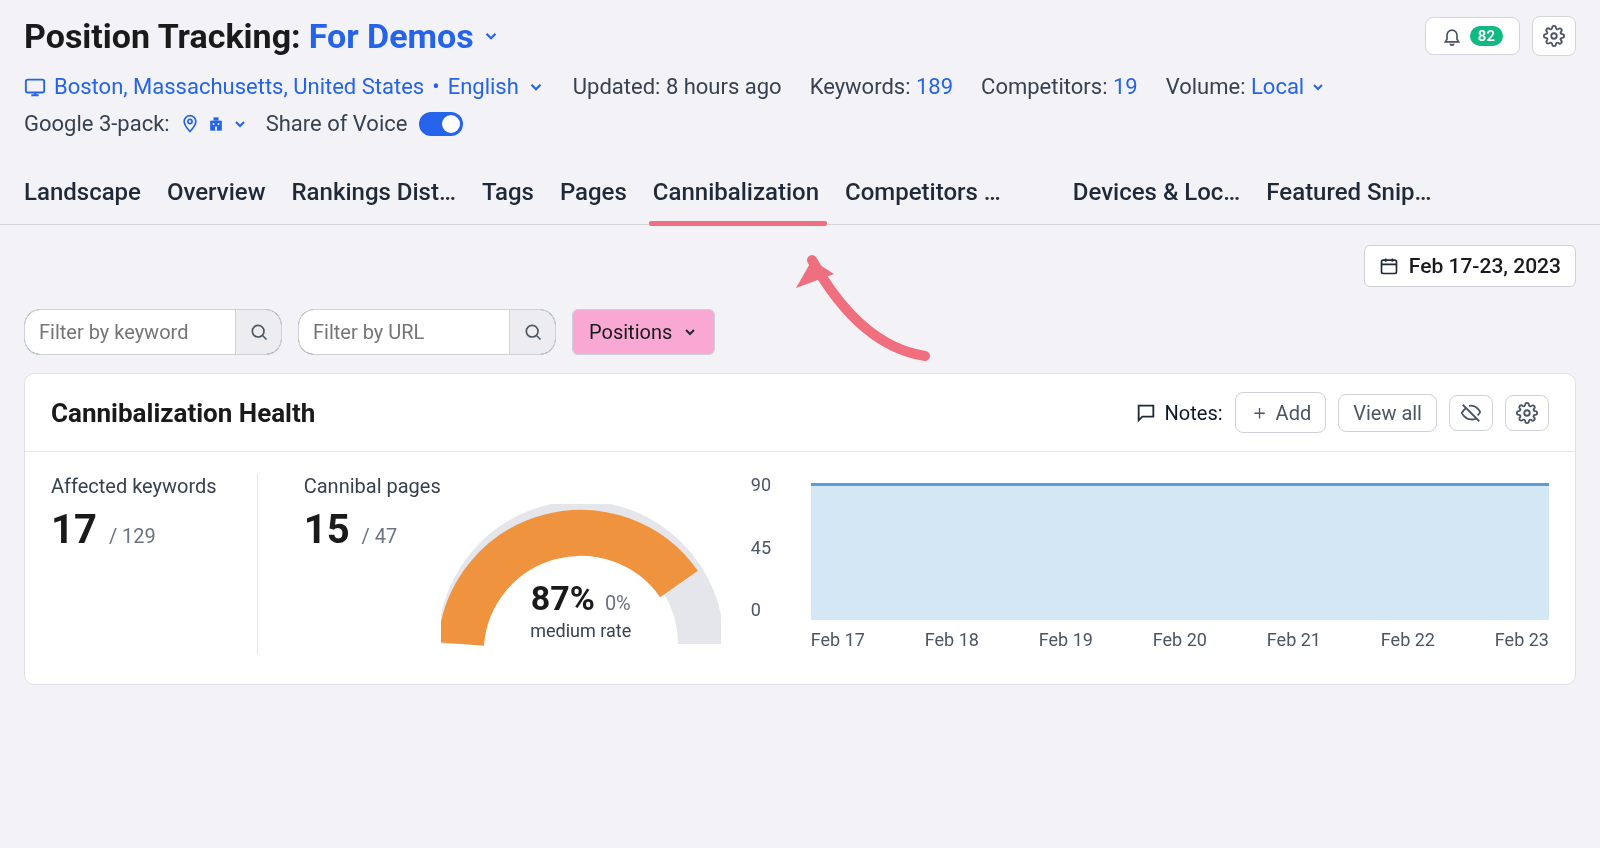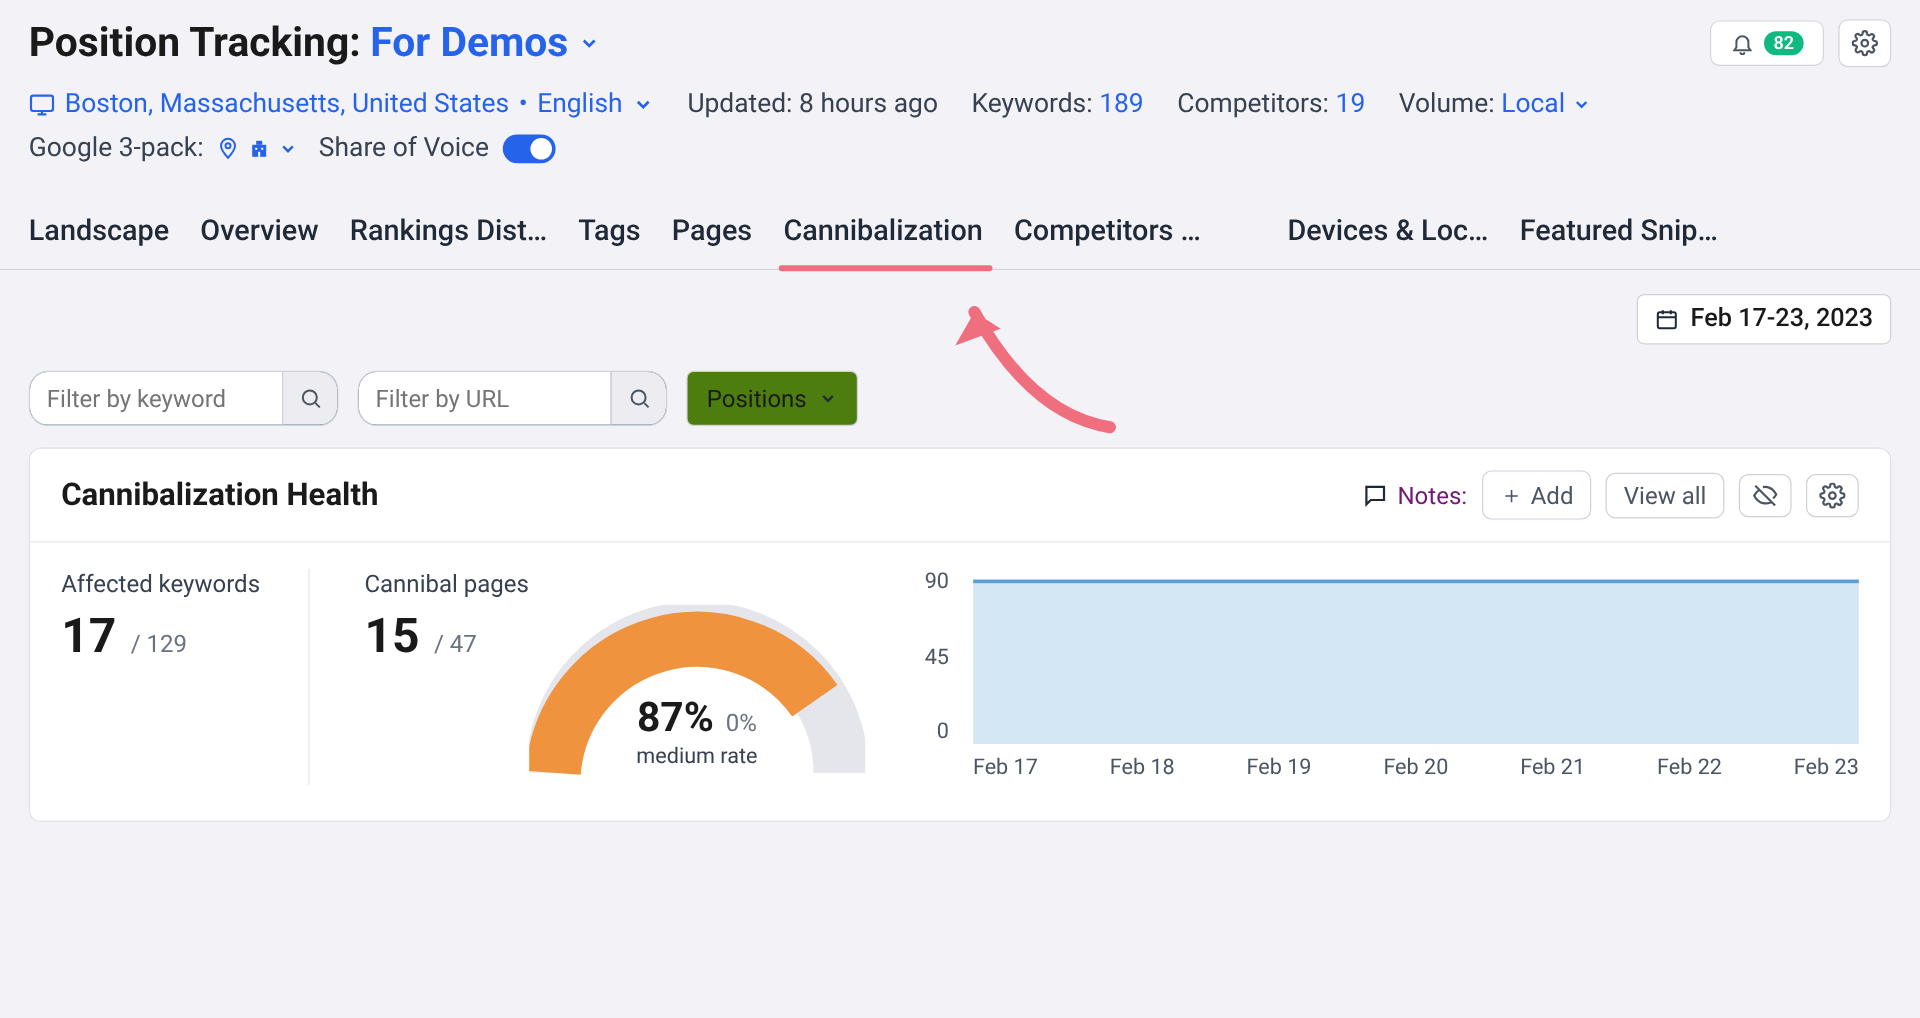--- a/index.html
+++ b/index.html
@@ -37,51 +37,51 @@
   .tab { padding: 14px 0 18px 0; white-space:nowrap; cursor:pointer; position:relative; }
   .tab.active::after { content:""; position:absolute; left:-4px; right:-8px; bottom:-2px; height:5px; background:#ef6f7e; border-radius:2px; }
   .tab.spacer { flex: 0 0 20px; cursor:default; }
 
   
   .toolbar { display:flex; align-items:center; justify-content:space-between; padding: 22px 24px 0 24px; }
   .filters { display:flex; align-items:center; gap: 16px; }
   .search-combo { display:flex; border:1px solid #d0d0d8; border-radius:16px; overflow:hidden; background:#0c4a6e; }
   .search-combo input { border:none; padding:10px 14px; font-size:20px; width: 210px; outline:none; }
   .search-combo .sbtn { background:#ececf1; border-left:1px solid #d0d0d8; width:46px; display:flex; align-items:center; justify-content:center; cursor:pointer; }
-  .dd-btn { background:#4d7c0f; border:1px solid #d0d0d8; border-radius:6px; padding:10px 16px; font-size:20px; display:flex; align-items:center; gap:10px; cursor:pointer; }
+  .dd-btn { background:#f9a8d4; border:1px solid #d0d0d8; border-radius:6px; padding:10px 16px; font-size:20px; display:flex; align-items:center; gap:10px; cursor:pointer; }
   .date-btn { background:#fff; border:1px solid #d0d0d8; border-radius:6px; padding:8px 14px; font-size:21px; display:flex; align-items:center; gap:10px; cursor:pointer; font-weight:500;}
 
   
   .annot-arrow { position:absolute; left: 790px; top: 226px; pointer-events:none; }
 
   
   .card { margin: 18px 24px 0 24px; background:#fff; border:1px solid #e0e0e8; border-radius:10px; }
   .card-head { display:flex; align-items:center; justify-content:space-between; padding:18px 26px; border-bottom:1px solid #e7e7ee; }
   .card-title { font-size:26px; font-weight:700; }
   .card-actions { display:flex; align-items:center; gap:12px; font-size:20px; }
-  .notes-lbl { display:flex; align-items:center; gap:8px; color:#701a75; }
+  .notes-lbl { display:flex; align-items:center; gap:8px; color:#0f172a; }
   .sm-btn { background:#fff; border:1px solid #d0d0d8; border-radius:8px; padding:6px 14px; font-size:20px; display:flex; align-items:center; gap:6px; cursor:pointer; color:#4b5563;}
   .sm-btn.icon-only { padding:6px 10px; }
 
   .card-body { display:flex; padding: 22px 26px 30px 26px; gap: 10px; }
   .stats-col { display:flex; gap: 40px; }
   .stat-block .lbl { font-size:20px; color:#374151; margin-bottom:8px; }
   .stat-block .big { font-size:40px; font-weight:700; display:inline-block; }
   .stat-block .of { font-size:20px; color:#6b7280; margin-left:8px; }
   .vline { width:1px; background:#e5e5ec; align-self:stretch; margin: 0 6px 0 0; }
 
   .gauge-wrap { margin-top: 30px; position:relative; width:280px; }
   .gauge-center { position:absolute; left:0; right:0; top:74px; text-align:center; }
   .gauge-center .pct { font-size:34px; font-weight:700; display:inline; }
   .gauge-center .delta { font-size:20px; color:#6b7280; margin-left:6px; }
   .gauge-center .sub { font-size:18px; color:#374151; margin-top:2px; }
 
   .chart-col { flex:1; padding-left: 20px; }
   .chart { position:relative; height: 170px; }
-  .ylabels { position:absolute; left:0; top:0; bottom:24px; width:50px; display:flex; flex-direction:column; justify-content:space-between; text-align:right; font-size:18px; color:#4b5563; padding-right:10px; }
+  .ylabels { position:absolute; left:0; top:0; bottom:24px; width:50px; display:flex; flex-direction:column; justify-content:space-between; text-align:left; font-size:18px; color:#4b5563; padding-right:10px; }
   .plot { position:absolute; left:60px; right:0; top:6px; bottom:24px; }
   .area { position:absolute; inset:0; background:#d3e7f5; border-top:3px solid #5c9fd6; top:3px; }
   .xaxis { position:absolute; left:60px; right:0; bottom:-6px; display:flex; justify-content:space-between; font-size:18px; color:#4b5563; }
 
   svg { display:block; }
 </style>
 </head>
 <body>
 
 <div class="header">

